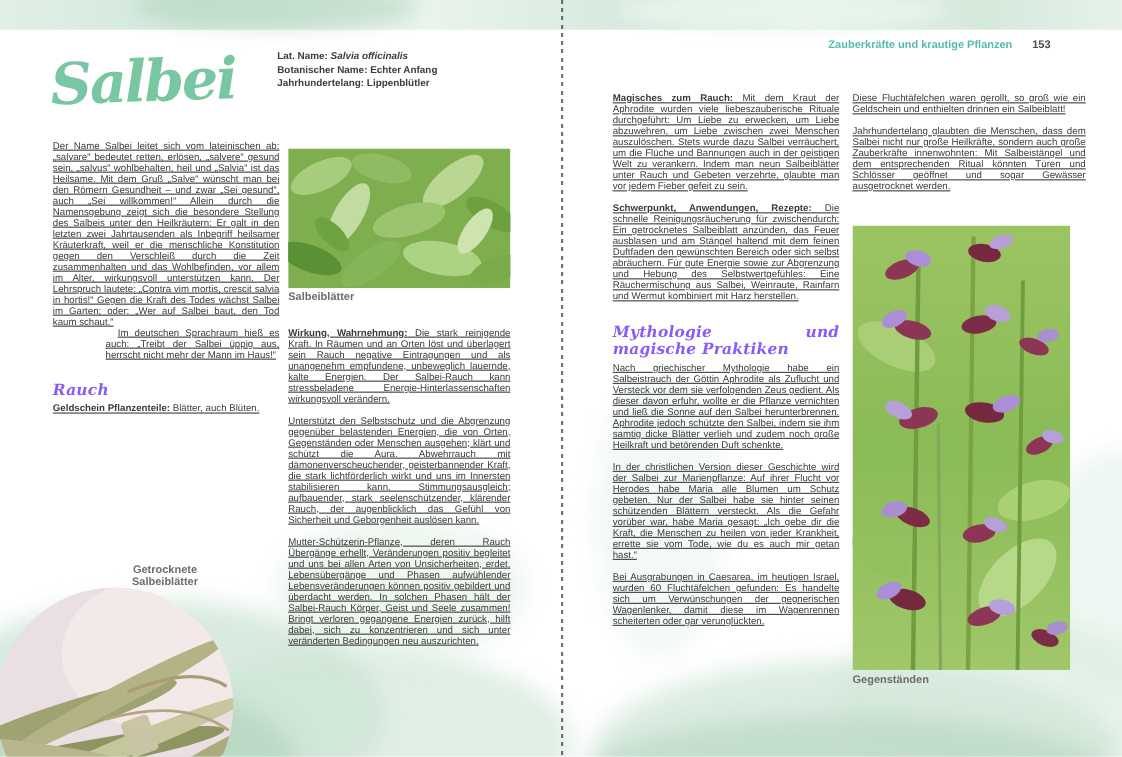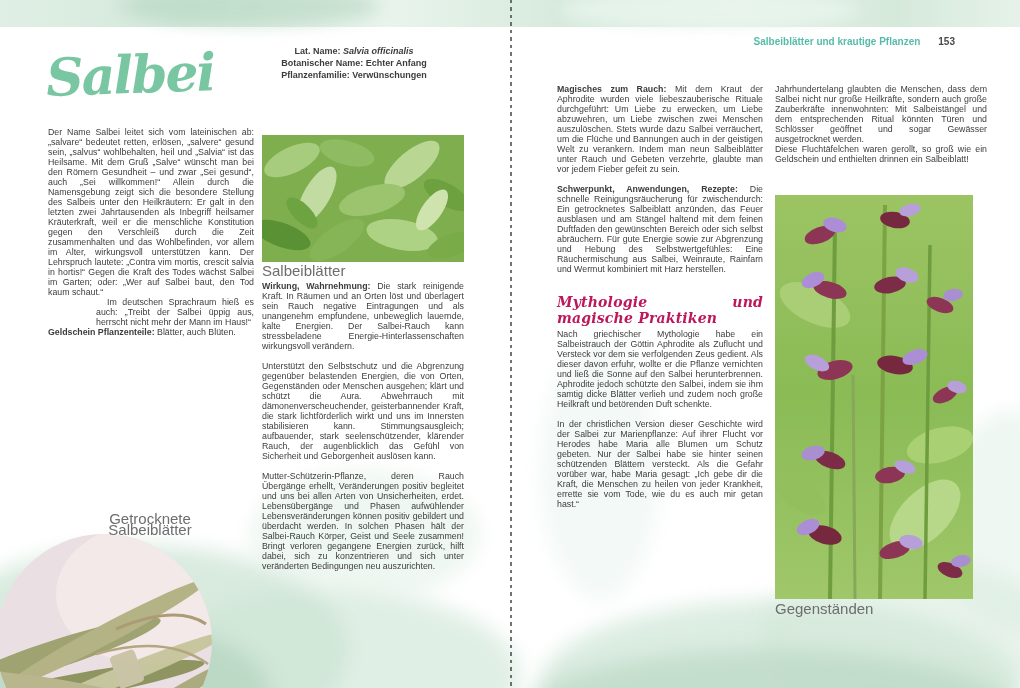--- a/index.html
+++ b/index.html
@@ -14,41 +14,41 @@
     filter:none; border-radius:0; }
   .wc-topband .swirl1 { position:absolute; left:120px; top:-14px; width:260px; height:40px; background:rgba(176,212,189,.55); border-radius:50%; filter:blur(8px); }
   .wc-topband .swirl2 { position:absolute; left:560px; top:-8px; width:300px; height:36px; background:rgba(233,245,237,.8); border-radius:50%; filter:blur(7px); }
 
   
   .fold { position:absolute; left:510px; top:0; width:2px; height:688px; z-index:40;
     background-image:repeating-linear-gradient(180deg,#4f4f4f 0 3.5px,transparent 3.5px 7.5px); opacity:.8; }
 
   
   .body-text { font-size:8.8px; line-height:10px; color:#3c3c3c; text-align:justify; }
-  .body-text p { margin-bottom:10px; }
+  .body-text p { margin-bottom:10px;text-decoration:underline; }
   .b { font-weight:bold; }
   .i { font-style:italic; }
   .indent { text-indent:11px; margin-bottom:0 !important;margin-left:48px; }
   .script-h { font-family:"DejaVu Serif", serif; font-style:italic; font-weight:bold;
-    color:#be185d; font-size:14px; line-height:16px; margin:20px 0 3px 0; letter-spacing:.2px; }
-  .caption { font-size:15px; color:#6d6d6d; line-height:10.5px; }
+    color:#8b5cf6; font-size:14px; line-height:16px; margin:20px 0 3px 0; letter-spacing:.2px; }
+  .caption { font-size:10px; color:#6d6d6d; line-height:10.5px;font-weight:bold; }
 
   .col { position:absolute; z-index:30; }
 
   
   .title { position:absolute; left:46px; top:44px; z-index:30;
     font-family:"DejaVu Serif", serif; font-style:italic; font-weight:bold;
     font-size:52px; color:#79c6a2; letter-spacing:-2px; transform:rotate(-2deg); }
   .info-block { position:absolute; left:252px; top:46px; width:204px; z-index:30;
-    text-align:center; font-size:9px; font-weight:bold; line-height:11.8px; color:#3c3c3c; }
+    text-align:left; font-size:9px; font-weight:bold; line-height:11.8px; color:#3c3c3c; }
   .col-l1 { left:48px; top:127px; width:206px; }
   .col-l2 { left:262px; top:135px; width:202px; }
   .photo-leaves { width:202px; height:127px; display:block; }
   .photo-caption { margin-top:4px; }
-  .col-l2 .first-after-img { margin-top:4px; }
+  .col-l2 .first-after-img { margin-top:20px; }
 
   .dried-caption { position:absolute; left:48px; top:514px; width:204px; z-index:30;
     text-align:center; white-space:pre-line; }
   .circle-photo { position:absolute; left:-4px; top:534px; width:216px; height:216px;
     border-radius:50%; overflow:hidden; z-index:20; }
 
   
   .rp-header { position:absolute; left:557px; top:36px; width:398px; z-index:30;
     text-align:right; font-size:10px; font-weight:bold; }
   .rp-header .h-title { color:#56bcaa; }
@@ -78,26 +78,27 @@
   <div class="wc" style="left:940px; top:410px; width:150px; height:220px; background:rgba(216,236,223,.4);"></div>
   <div class="wc" style="left:540px; top:340px; width:120px; height:260px; background:rgba(222,239,228,.35);"></div>
 
   <div class="fold"></div>
 
   <div class="title">Salbei</div>
 
   <div class="info-block">
     <div><span>Lat. Name: </span><span class="i">Salvia officinalis</span></div>
     <div>Botanischer Name: Echter Anfang</div>
-    <div>Pflanzenfamilie: Verwünschungen</div>
+    <div>Jahrhundertelang: Lippenblütler</div>
   </div>
 
   <div class="col col-l1 body-text">
     <p style="margin-bottom:0;">Der Name Salbei leitet sich vom lateinischen ab: „salvare“ bedeutet retten, erlösen, „salvere“ gesund sein, „salvus“ wohlbehalten, heil und „Salvia“ ist das Heilsame. Mit dem Gruß „Salve“ wünscht man bei den Römern Gesundheit – und zwar „Sei gesund“, auch „Sei willkommen!“ Allein durch die Namensgebung zeigt sich die besondere Stellung des Salbeis unter den Heilkräutern: Er galt in den letzten zwei Jahrtausenden als Inbegriff heilsamer Kräuterkraft, weil er die menschliche Konstitution gegen den Verschleiß durch die Zeit zusammenhalten und das Wohlbefinden, vor allem im Alter, wirkungsvoll unterstützen kann. Der Lehrspruch lautete: „Contra vim mortis, crescit salvia in hortis!“ Gegen die Kraft des Todes wächst Salbei im Garten; oder: „Wer auf Salbei baut, den Tod kaum schaut.“</p>
     <p class="indent">Im deutschen Sprachraum hieß es auch: „Treibt der Salbei üppig aus, herrscht nicht mehr der Mann im Haus!“</p>
+    <div class="script-h">Rauch</div>
     <p><span class="b">Geldschein Pflanzenteile:</span><span> Blätter, auch Blüten.</span></p>
   </div>
 
   <div class="dried-caption caption">Getrocknete
 Salbeiblätter</div>
 
   <div class="circle-photo">
     <svg width="216" height="216" viewBox="0 0 216 216" xmlns="http://www.w3.org/2000/svg">
       <rect width="216" height="216" fill="#eadfe2"></rect>
       <ellipse cx="150" cy="60" rx="90" ry="70" fill="#f3e9e9"></ellipse>
@@ -141,34 +142,35 @@
     </div>
     <div class="caption photo-caption">Salbeiblätter</div>
     <div class="body-text">
       <p class="first-after-img"><span class="b">Wirkung, Wahrnehmung:</span><span> Die stark reinigende Kraft. In Räumen und an Orten löst und überlagert sein Rauch negative Eintragungen und als unangenehm empfundene, unbeweglich lauernde, kalte Energien. Der Salbei-Rauch kann stressbeladene Energie-Hinterlassenschaften wirkungsvoll verändern.</span></p>
       <p>Unterstützt den Selbstschutz und die Abgrenzung gegenüber belastenden Energien, die von Orten, Gegenständen oder Menschen ausgehen; klärt und schützt die Aura. Abwehrrauch mit dämonenverscheuchender, geisterbannender Kraft, die stark lichtförderlich wirkt und uns im Innersten stabilisieren kann. Stimmungsausgleich; aufbauender, stark seelenschützender, klärender Rauch, der augenblicklich das Gefühl von Sicherheit und Geborgenheit auslösen kann.</p>
       <p>Mutter-Schützerin-Pflanze, deren Rauch Übergänge erhellt, Veränderungen positiv begleitet und uns bei allen Arten von Unsicherheiten, erdet. Lebensübergänge und Phasen aufwühlender Lebensveränderungen können positiv gebildert und überdacht werden. In solchen Phasen hält der Salbei-Rauch Körper, Geist und Seele zusammen! Bringt verloren gegangene Energien zurück, hilft dabei, sich zu konzentrieren und sich unter veränderten Bedingungen neu auszurichten.</p>
     </div>
   </div>
 
   <div class="rp-header">
-    <span class="h-title">Salbeiblätter und krautige Pflanzen</span><span class="h-num">153</span>
+    <span class="h-title">Zauberkräfte und krautige Pflanzen</span><span class="h-num">153</span>
   </div>
 
   <div class="col col-r1 body-text">
     <p><span class="b">Magisches zum Rauch:</span><span> Mit dem Kraut der Aphrodite wurden viele liebeszauberische Rituale durchgeführt: Um Liebe zu erwecken, um Liebe abzuwehren, um Liebe zwischen zwei Menschen auszulöschen. Stets wurde dazu Salbei verräuchert, um die Flüche und Bannungen auch in der geistigen Welt zu verankern. Indem man neun Salbeiblätter unter Rauch und Gebeten verzehrte, glaubte man vor jedem Fieber gefeit zu sein.</span></p>
     <p style="margin-bottom:0;"><span class="b">Schwerpunkt, Anwendungen, Rezepte:</span><span> Die schnelle Reinigungsräucherung für zwischendurch: Ein getrocknetes Salbeiblatt anzünden, das Feuer ausblasen und am Stängel haltend mit dem feinen Duftfaden den gewünschten Bereich oder sich selbst abräuchern. Für gute Energie sowie zur Abgrenzung und Hebung des Selbstwertgefühles: Eine Räuchermischung aus Salbei, Weinraute, Rainfarn und Wermut kombiniert mit Harz herstellen.</span></p>
     <div class="script-h">Mythologie und magische Praktiken</div>
     <p>Nach griechischer Mythologie habe ein Salbeistrauch der Göttin Aphrodite als Zuflucht und Versteck vor dem sie verfolgenden Zeus gedient. Als dieser davon erfuhr, wollte er die Pflanze vernichten und ließ die Sonne auf den Salbei herunterbrennen. Aphrodite jedoch schützte den Salbei, indem sie ihm samtig dicke Blätter verlieh und zudem noch große Heilkraft und betörenden Duft schenkte.</p>
     <p>In der christlichen Version dieser Geschichte wird der Salbei zur Marienpflanze: Auf ihrer Flucht vor Herodes habe Maria alle Blumen um Schutz gebeten. Nur der Salbei habe sie hinter seinen schützenden Blättern versteckt. Als die Gefahr vorüber war, habe Maria gesagt: „Ich gebe dir die Kraft, die Menschen zu heilen von jeder Krankheit, errette sie vom Tode, wie du es auch mir getan hast.“</p>
+    <p>Bei Ausgrabungen in Caesarea, im heutigen Israel, wurden 60 Fluchtäfelchen gefunden: Es handelte sich um Verwünschungen der gegnerischen Wagenlenker, damit diese im Wagenrennen scheiterten oder gar verunglückten.</p>
   </div>
 
   <div class="col col-r2 body-text">
+    <p>Diese Fluchtäfelchen waren gerollt, so groß wie ein Geldschein und enthielten drinnen ein Salbeiblatt!</p>
     <p style="margin-bottom:0;">Jahrhundertelang glaubten die Menschen, dass dem Salbei nicht nur große Heilkräfte, sondern auch große Zauberkräfte innenwohnten: Mit Salbeistängel und dem entsprechenden Ritual könnten Türen und Schlösser geöffnet und sogar Gewässer ausgetrocknet werden.</p>
-    <p>Diese Fluchtäfelchen waren gerollt, so groß wie ein Geldschein und enthielten drinnen ein Salbeiblatt!</p>
 
     <div>
       <svg class="photo-flowers" viewBox="0 0 198 404" xmlns="http://www.w3.org/2000/svg">
         <defs>
           <linearGradient id="gbg" x1="0" y1="0" x2="0" y2="1">
             <stop offset="0" stop-color="#9cc463"></stop>
             <stop offset="0.5" stop-color="#8abb55"></stop>
             <stop offset="1" stop-color="#a0c76a"></stop>
           </linearGradient>
         </defs>

